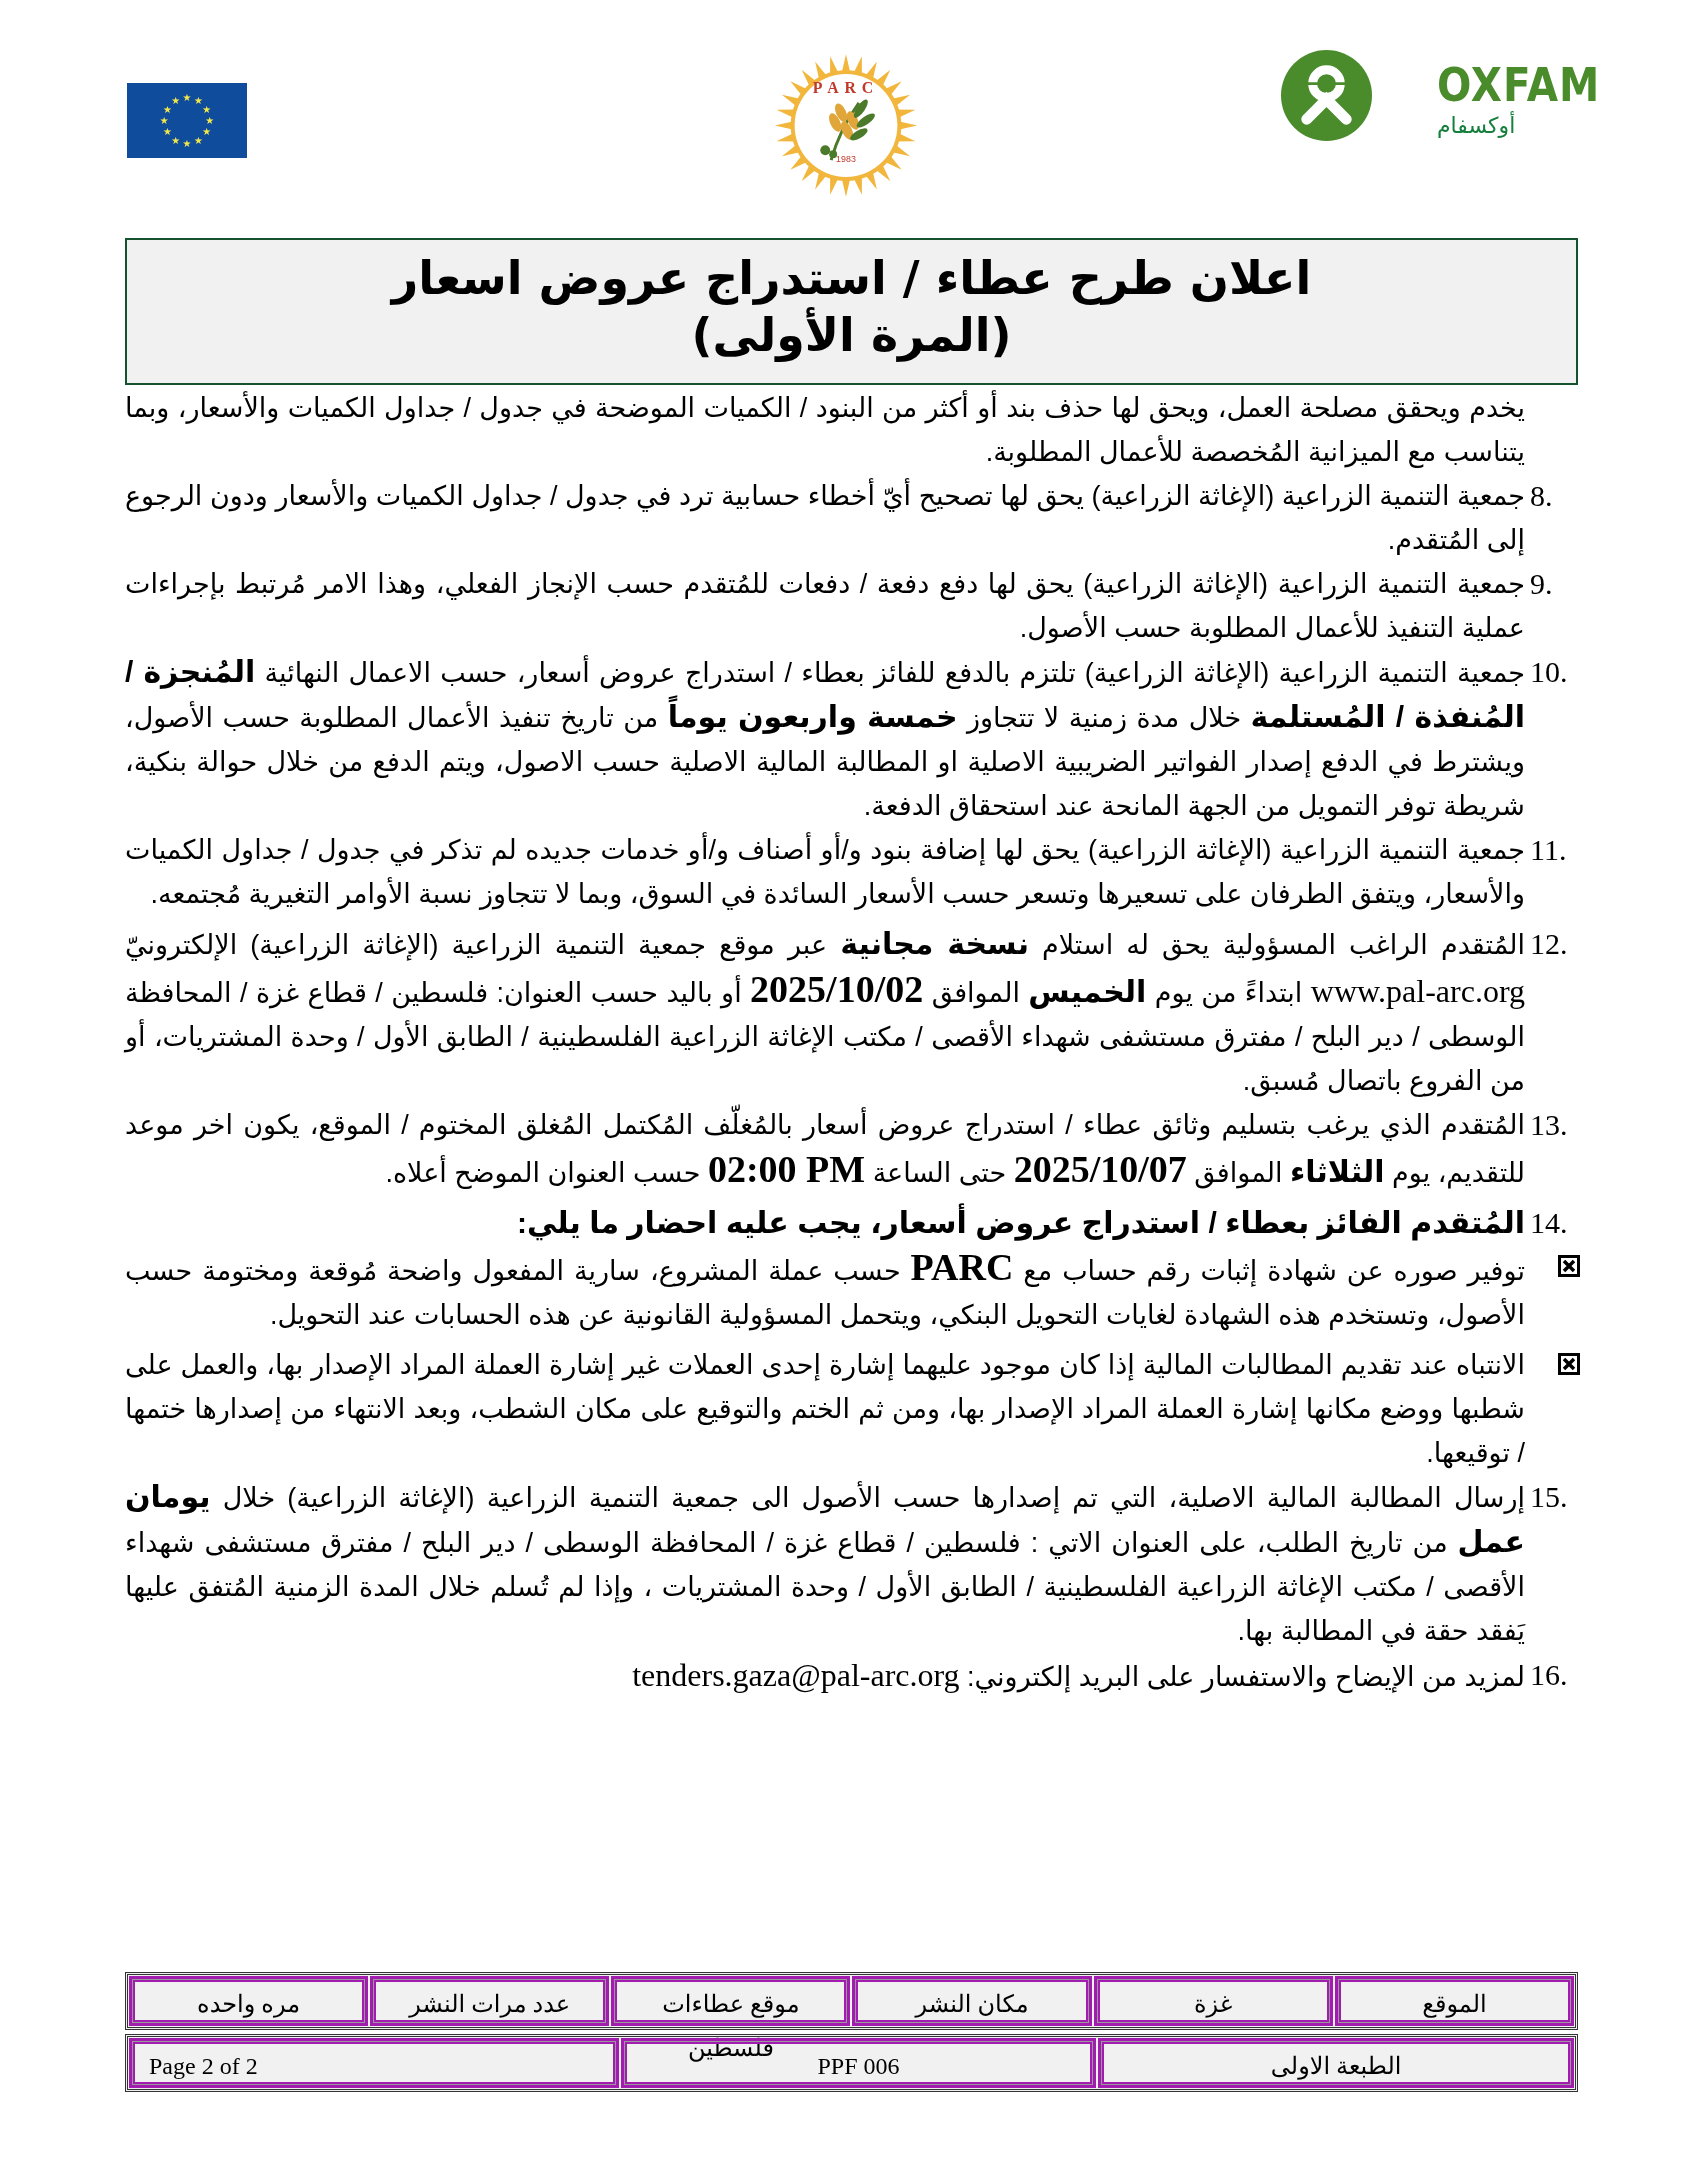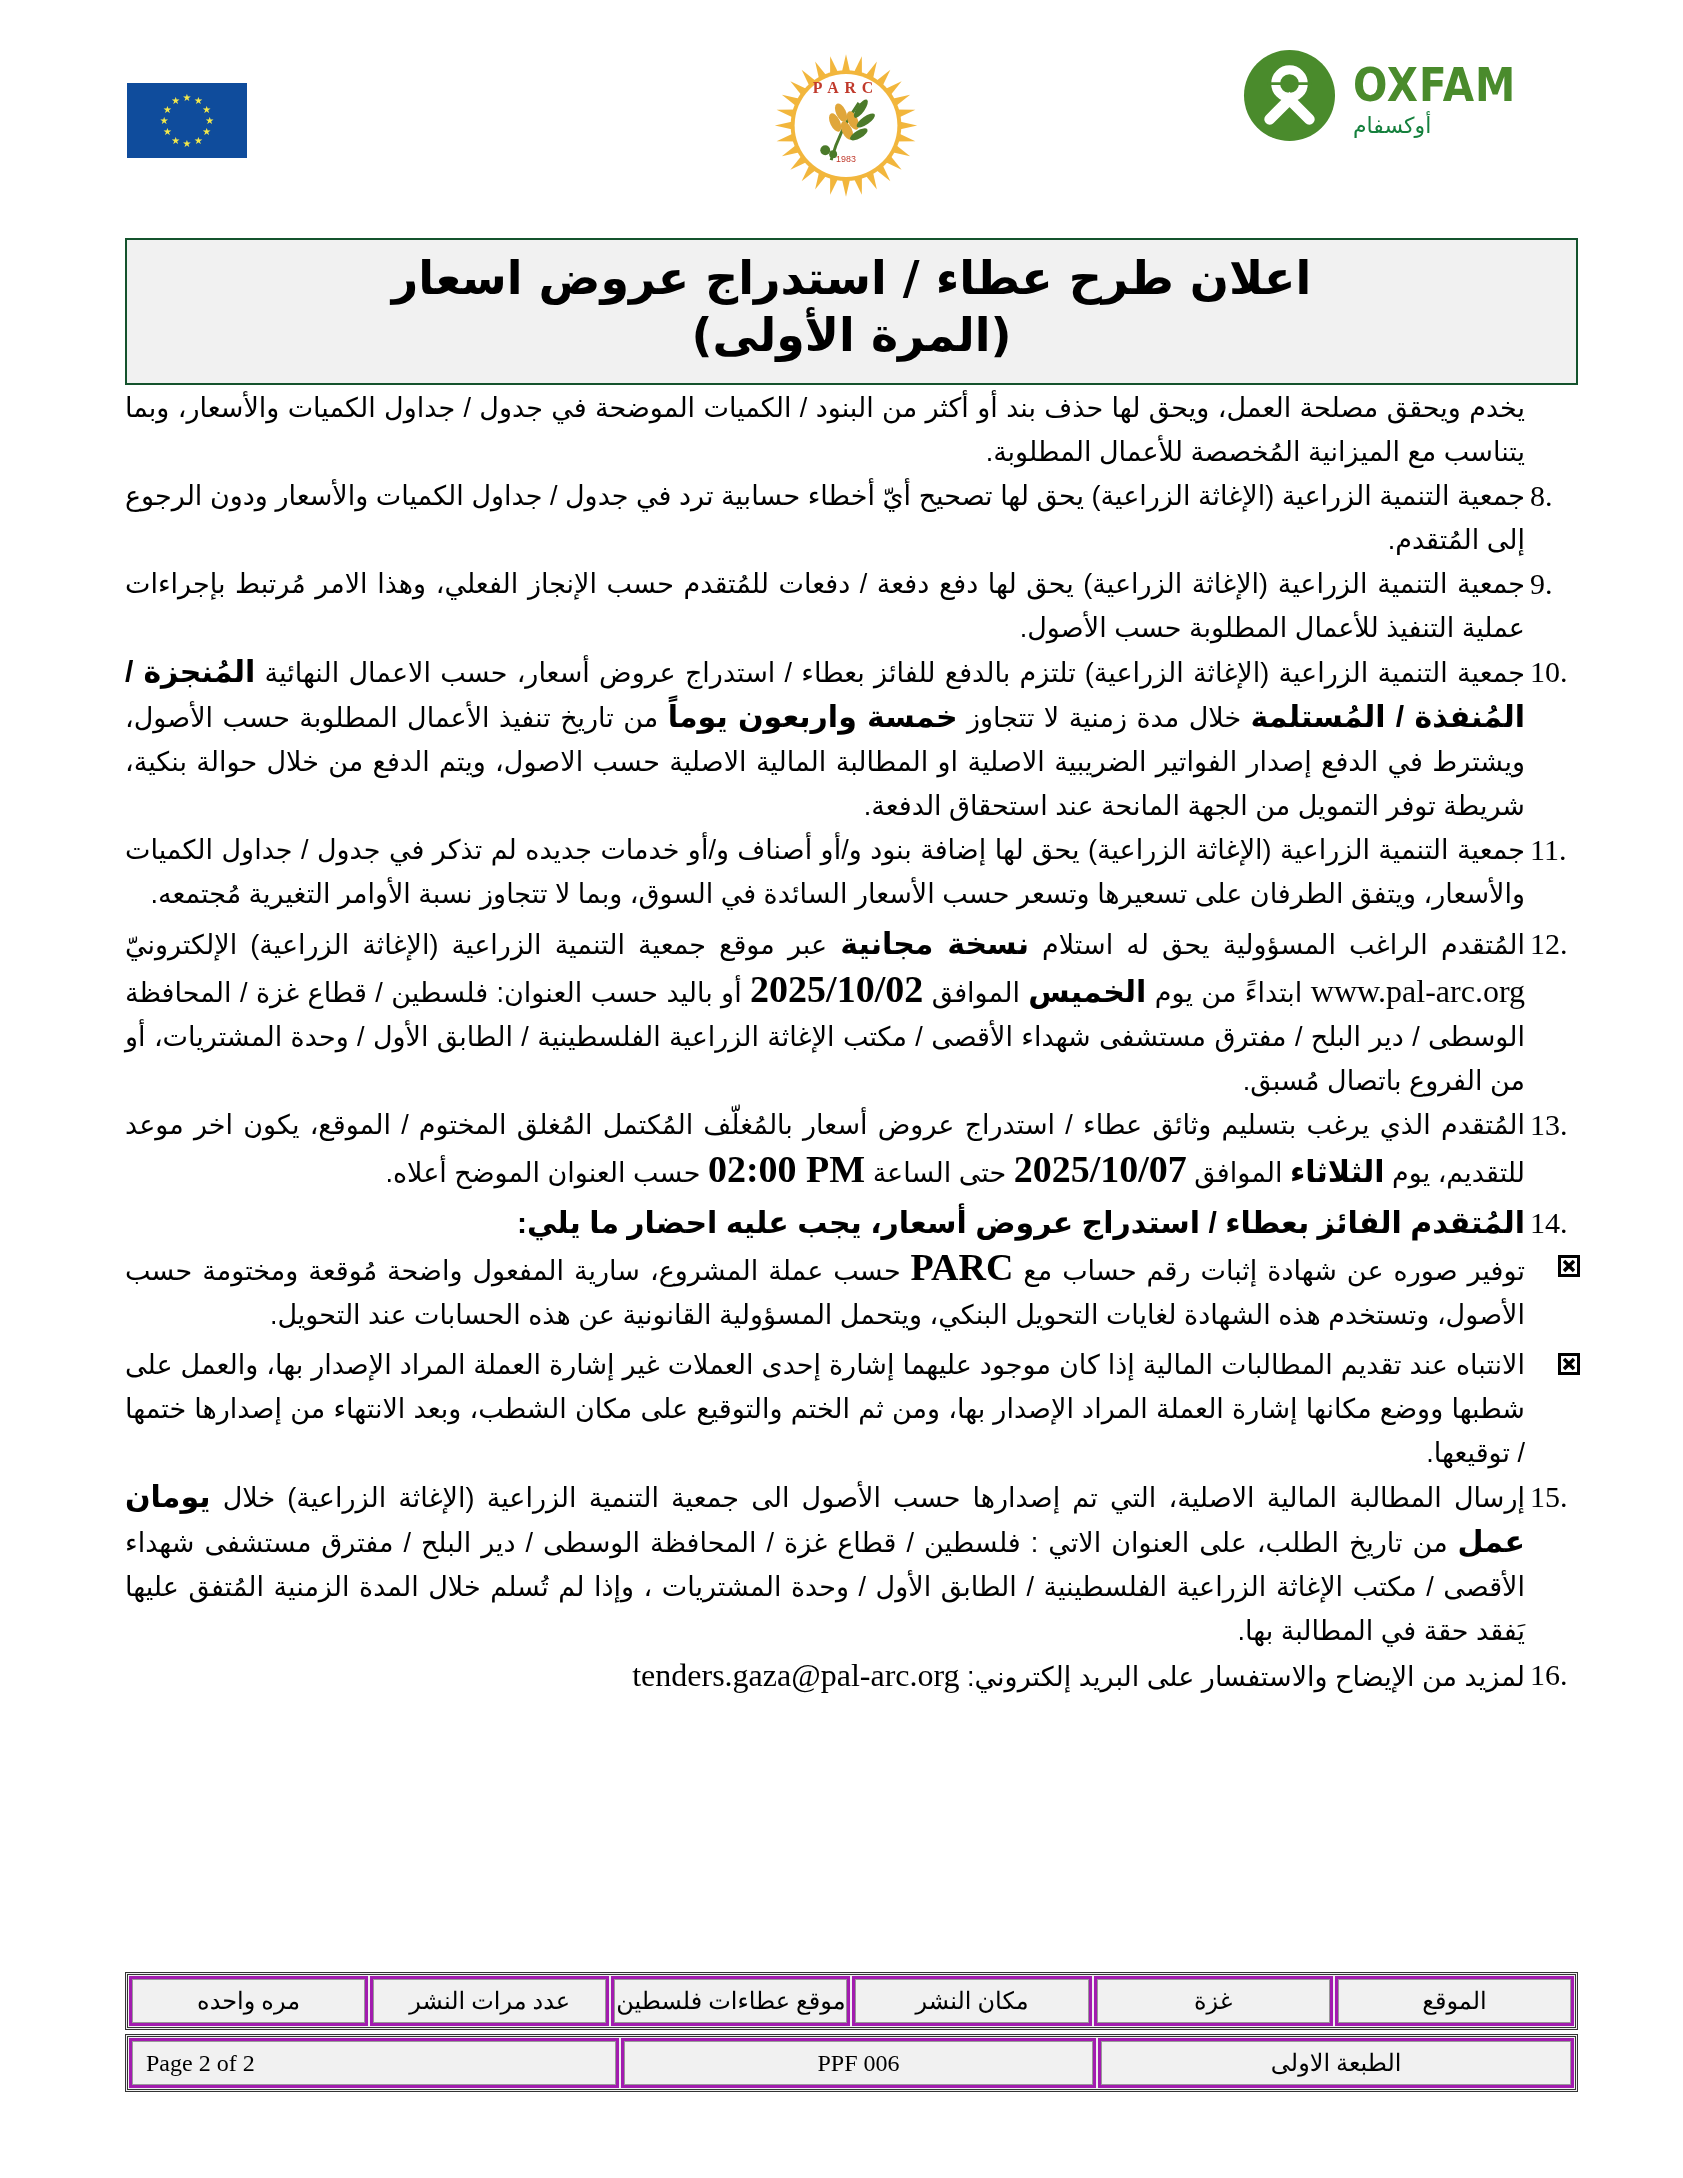--- a/index.html
+++ b/index.html
@@ -6,21 +6,21 @@
   body {
     width: 1683px; height: 2178px; position: relative; overflow: hidden;
     font-family: "Liberation Sans", "DejaVu Sans", sans-serif; color: #000;
   }
   
   .logo-eu { position: absolute; left: 127px; top: 83px; display: flex; align-items: center; }
   .eu-flag { width: 120px; height: 75px; background: #0f4c9c; position: relative; }
   .eu-flag svg { position: absolute; left: 0; top: 0; }
   .eu-text { margin-left: 17px; color: #184a8c; font-weight: bold; font-size: 24px; line-height: 31px; font-family: "DejaVu Sans", sans-serif; }
   .logo-parc { position: absolute; left: 762px; top: 51px; width: 168px; height: 149px; }
-  .logo-oxfam { position: absolute; left: 1244px; top: 50px; display: flex; align-items: flex-start; }
+  .logo-oxfam { position: absolute; left: 1281px; top: 50px; display: flex; align-items: flex-start; gap: 47px; }
   .ox-circle { width: 91px; height: 91px; border-radius: 50%; background: #4a8b2c; position: relative; }
   .ox-text { margin-left: 18px; margin-top: 12px; }
   .ox-en { color: #4a8b2c; font-weight: bold; font-size: 46px; line-height: 46px; letter-spacing: 1px; font-family: "DejaVu Sans", sans-serif; transform: scaleX(0.88); transform-origin: left; }
   .ox-ar { color: #15803d; font-size: 22px; line-height: 28px; direction: rtl; text-align: left; margin-top: 4px; }
 
   
   .title-box {
     position: absolute; left: 125px; top: 238px; width: 1453px; height: 147px;
     border: 2px solid #14532d; background: #f1f1f1; box-sizing: border-box;
     text-align: center; direction: rtl;
@@ -43,21 +43,21 @@
   b.hl { font-weight: bold; font-size: 30px; }
   .latin { font-family: "Liberation Serif", serif; font-size: 32px; direction: ltr; unicode-bidi: embed; }
   .latin.big { font-weight: bold; font-size: 38px; }
   .gap { height: 6px; }
   .heading14 { font-weight: bold; font-size: 30px; }
 
   
   .footer { position: absolute; left: 125px; top: 1972px; width: 1453px; }
   .frow { display: flex; direction: rtl; border: 3px double #333; box-sizing: border-box; background: #f1f1f1; }
   .frow + .frow { margin-top: 4px; }
-  .fcell { border: 3px solid #a21caf; outline: 1px solid #999; outline-offset: -4px; box-sizing: border-box; text-align: center; font-family: "Liberation Serif", serif; font-size: 24px; line-height: 44px; height: 50px; margin: 1px; }
+  .fcell { border: 6px solid #a21caf; outline: 1px solid #999; outline-offset: -4px; box-sizing: border-box; text-align: center; font-family: "Liberation Serif", serif; font-size: 24px; line-height: 44px; height: 50px; margin: 1px; }
   .frow.r1 .fcell { flex: 1; }
   .frow.r2 .fcell { flex: 1; }
   .fcell.ltr-left { direction: ltr; text-align: left; padding-left: 14px; }
 </style>
 </head>
 <body>
 
 <div class="logo-eu">
   <div class="eu-flag">
     <svg width="120" height="75" viewBox="0 0 121 76" id="eu-stars">

